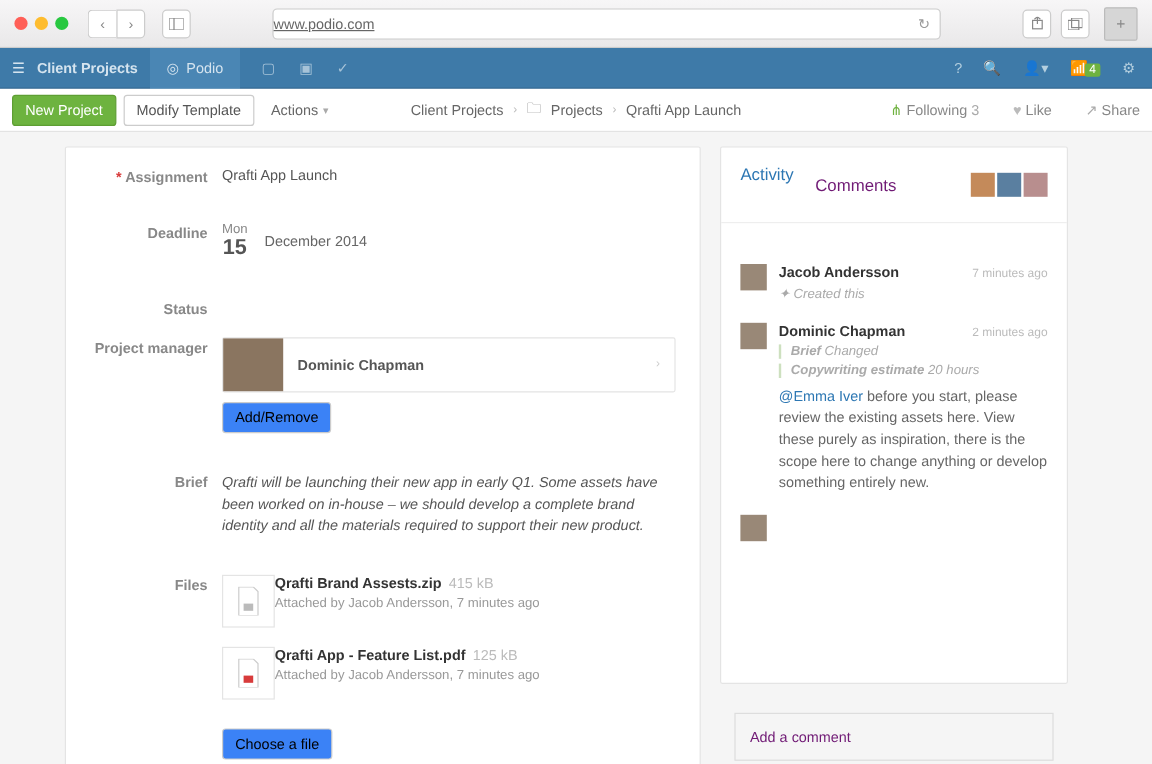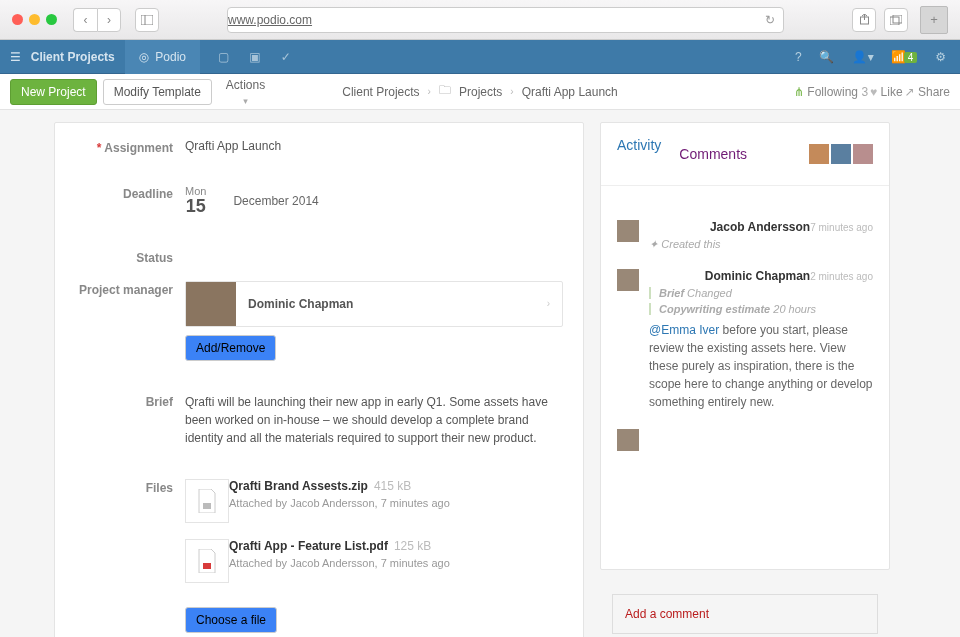--- a/index.html
+++ b/index.html
@@ -24,38 +24,38 @@
 .ab-left { display:flex; align-items:center; gap:10px; padding:0 10px; }
 .ab-tab { background:#4a86b4; height:34px; display:flex; align-items:center; padding:0 14px; gap:6px; }
 .ab-icons { display:flex; gap:20px; padding-left:18px; color:#a6c3d8;}
 .ab-right { margin-left:auto; display:flex; gap:18px; padding-right:14px; align-items:center; color:#b4cfdf;}
 .badge { background:#6fb23f; color:#fff; font-size:10px; padding:0 4px; border-radius:2px; margin-left:-3px;}
 
 
 .toolbar { height:36px; background:#fff; border-bottom:1px solid #e3e3e3; display:flex; align-items:center; padding:0 10px; font-size:12px; color:#666;}
 .btn-green{background:#6db33f;color:#fff;border:1px solid #5e9e33;border-radius:3px;padding:5px 10px;font-size:12px;}
 .btn-white{background:#fff;border:1px solid #ccc;border-radius:3px;padding:5px 10px;font-size:12px;color:#555;margin-left:6px;}
-.dropdown{color:#666;margin-left:14px;display:flex;align-items:center;gap:4px;flex-direction:column;}
+.dropdown{color:#666;margin-left:14px;display:flex;align-items:center;gap:4px;}
 .breadcrumb{margin-left:auto;margin-right:auto;display:flex;align-items:center;gap:8px;color:#666;font-size:12px;position:absolute;left:50%;transform:translateX(-50%);}
 .breadcrumb .sep{color:#bbb;font-size:10px;}
-.tb-right{margin-left:auto;display:flex;align-items:center;gap:2px;color:#888;}
+.tb-right{margin-left:auto;display:flex;align-items:center;gap:28px;color:#888;}
 .rss{color:#6fb23f;}
 .heart{color:#bbb;}
 
 
 .page { display:flex; gap:16px; padding:12px 12px 0 54px; }
 .form-card { background:#fff; border:1px solid #e4e4e4; width:530px; border-radius:2px; padding:0; }
 .side-card { background:#fff; border:1px solid #e4e4e4; width:290px; border-radius:2px; display:flex; flex-direction:column; }
 
 .row { display:flex; padding:0; }
 .lab { width:130px; text-align:right; padding:18px 12px 0 0; color:#888; font-size:12px; font-weight:bold;}
 .lab .req{color:#d83b3b;}
 .val { flex:1; padding:16px 20px 16px 0; font-size:12px; color:#555;}
 
-.date-box{display:flex;align-items:center;gap:27px;}
+.date-box{display:flex;align-items:center;gap:14px;}
 .date-day{text-align:center;line-height:1.1;}
 .date-day .dow{color:#888;font-size:11px;}
 .date-day .dn{font-size:18px;font-weight:bold;}
 .date-my{color:#666;}
 
 .status-group{display:flex;gap:8px;}
 .status-btn{background:#f5f5f5;border:none;padding:7px 14px;font-size:12px;color:#666;border-radius:2px;}
 .status-btn.sel{background:#f3a469;color:#fff;}
 
 .pm-box{display:flex;align-items:center;gap:12px;border:1px solid #e4e4e4;border-radius:2px;padding-right:12px;}
@@ -75,29 +75,29 @@
 .side-tabs .t{font-size:14px;color:#701a75;}
 .side-tabs .t.act{color:#2d77b3;}
 .side-tabs .avs{margin-left:auto;display:flex;gap:2px;}
 .mini-av{width:20px;height:20px;background:#aaa;}
 .mini-av.a{background:#c48a5a;} .mini-av.b{background:#5a7fa0;} .mini-av.c{background:#b88e8e;}
 
 .activity{padding:10px 16px;overflow-y:auto;flex:1;}
 .act{display:flex;gap:10px;margin-bottom:18px;}
 .act .av2{width:22px;height:22px;background:#987;flex-shrink:0;}
 .act .body{flex:1;}
-.act .hd{display:flex;justify-content:flex-end;align-items:baseline;}
+.act .hd{display:flex;justify-content:space-between;align-items:baseline;}
 .act .nm{font-weight:bold;font-size:12px;}
 .act .tm{color:#bbb;font-size:10px;}
 .act .meta{color:#aaa;font-style:italic;font-size:11px;margin-top:4px;}
 .act .meta .chg{border-left:2px solid #cde0bf;padding-left:8px;margin:4px 0;font-style:italic;}
 .act .msg{font-size:12px;color:#666;margin-top:6px;line-height:1.5;}
 .mention{color:#2d77b3;}
 
-.comment-box{margin:12px;border:1px solid #ddd;height:40px;display:flex;align-items:center;padding:0 12px;color:#b91c1c;font-size:12px;}
+.comment-box{margin:12px;border:1px solid #ddd;height:40px;display:flex;align-items:center;padding:0 12px;color:#701a75;font-size:12px;}
 </style>
 </head>
 <body>
 
 <div class="browser-bar">
   <div class="bdots">
     <div class="bdot r"></div>
     <div class="bdot y"></div>
     <div class="bdot g"></div>
   </div>
@@ -205,21 +205,21 @@
         <div class="pm-box">
           <div class="av"></div>
           <div class="nm">Dominic Chapman</div>
           <div class="chev">›</div>
         </div>
         <button class="small-btn">Add/Remove</button>
       </div>
     </div>
     <div class="row">
       <div class="lab">Brief</div>
-      <div class="val" style="line-height:1.5;">Qrafti will be launching their new app in early Q1. Some assets have been worked on in-house – we should develop a complete brand identity and all the materials required to support their new product.</div>
+      <div class="val" style="line-height:1.5;font-style:italic;">Qrafti will be launching their new app in early Q1. Some assets have been worked on in-house – we should develop a complete brand identity and all the materials required to support their new product.</div>
     </div>
     <div class="row">
       <div class="lab">Files</div>
       <div class="val">
         <div id="files">
             <div class="file-item">
               <div class="file-ic">
                 <svg width="20" height="24" viewBox="0 0 20 24">
                   <path d="M2 0 H14 L18 4 V24 H2 Z" fill="none" stroke="#ccc"></path>
                   <rect x="6" y="14" width="8" height="6" fill="#bbb"></rect>

